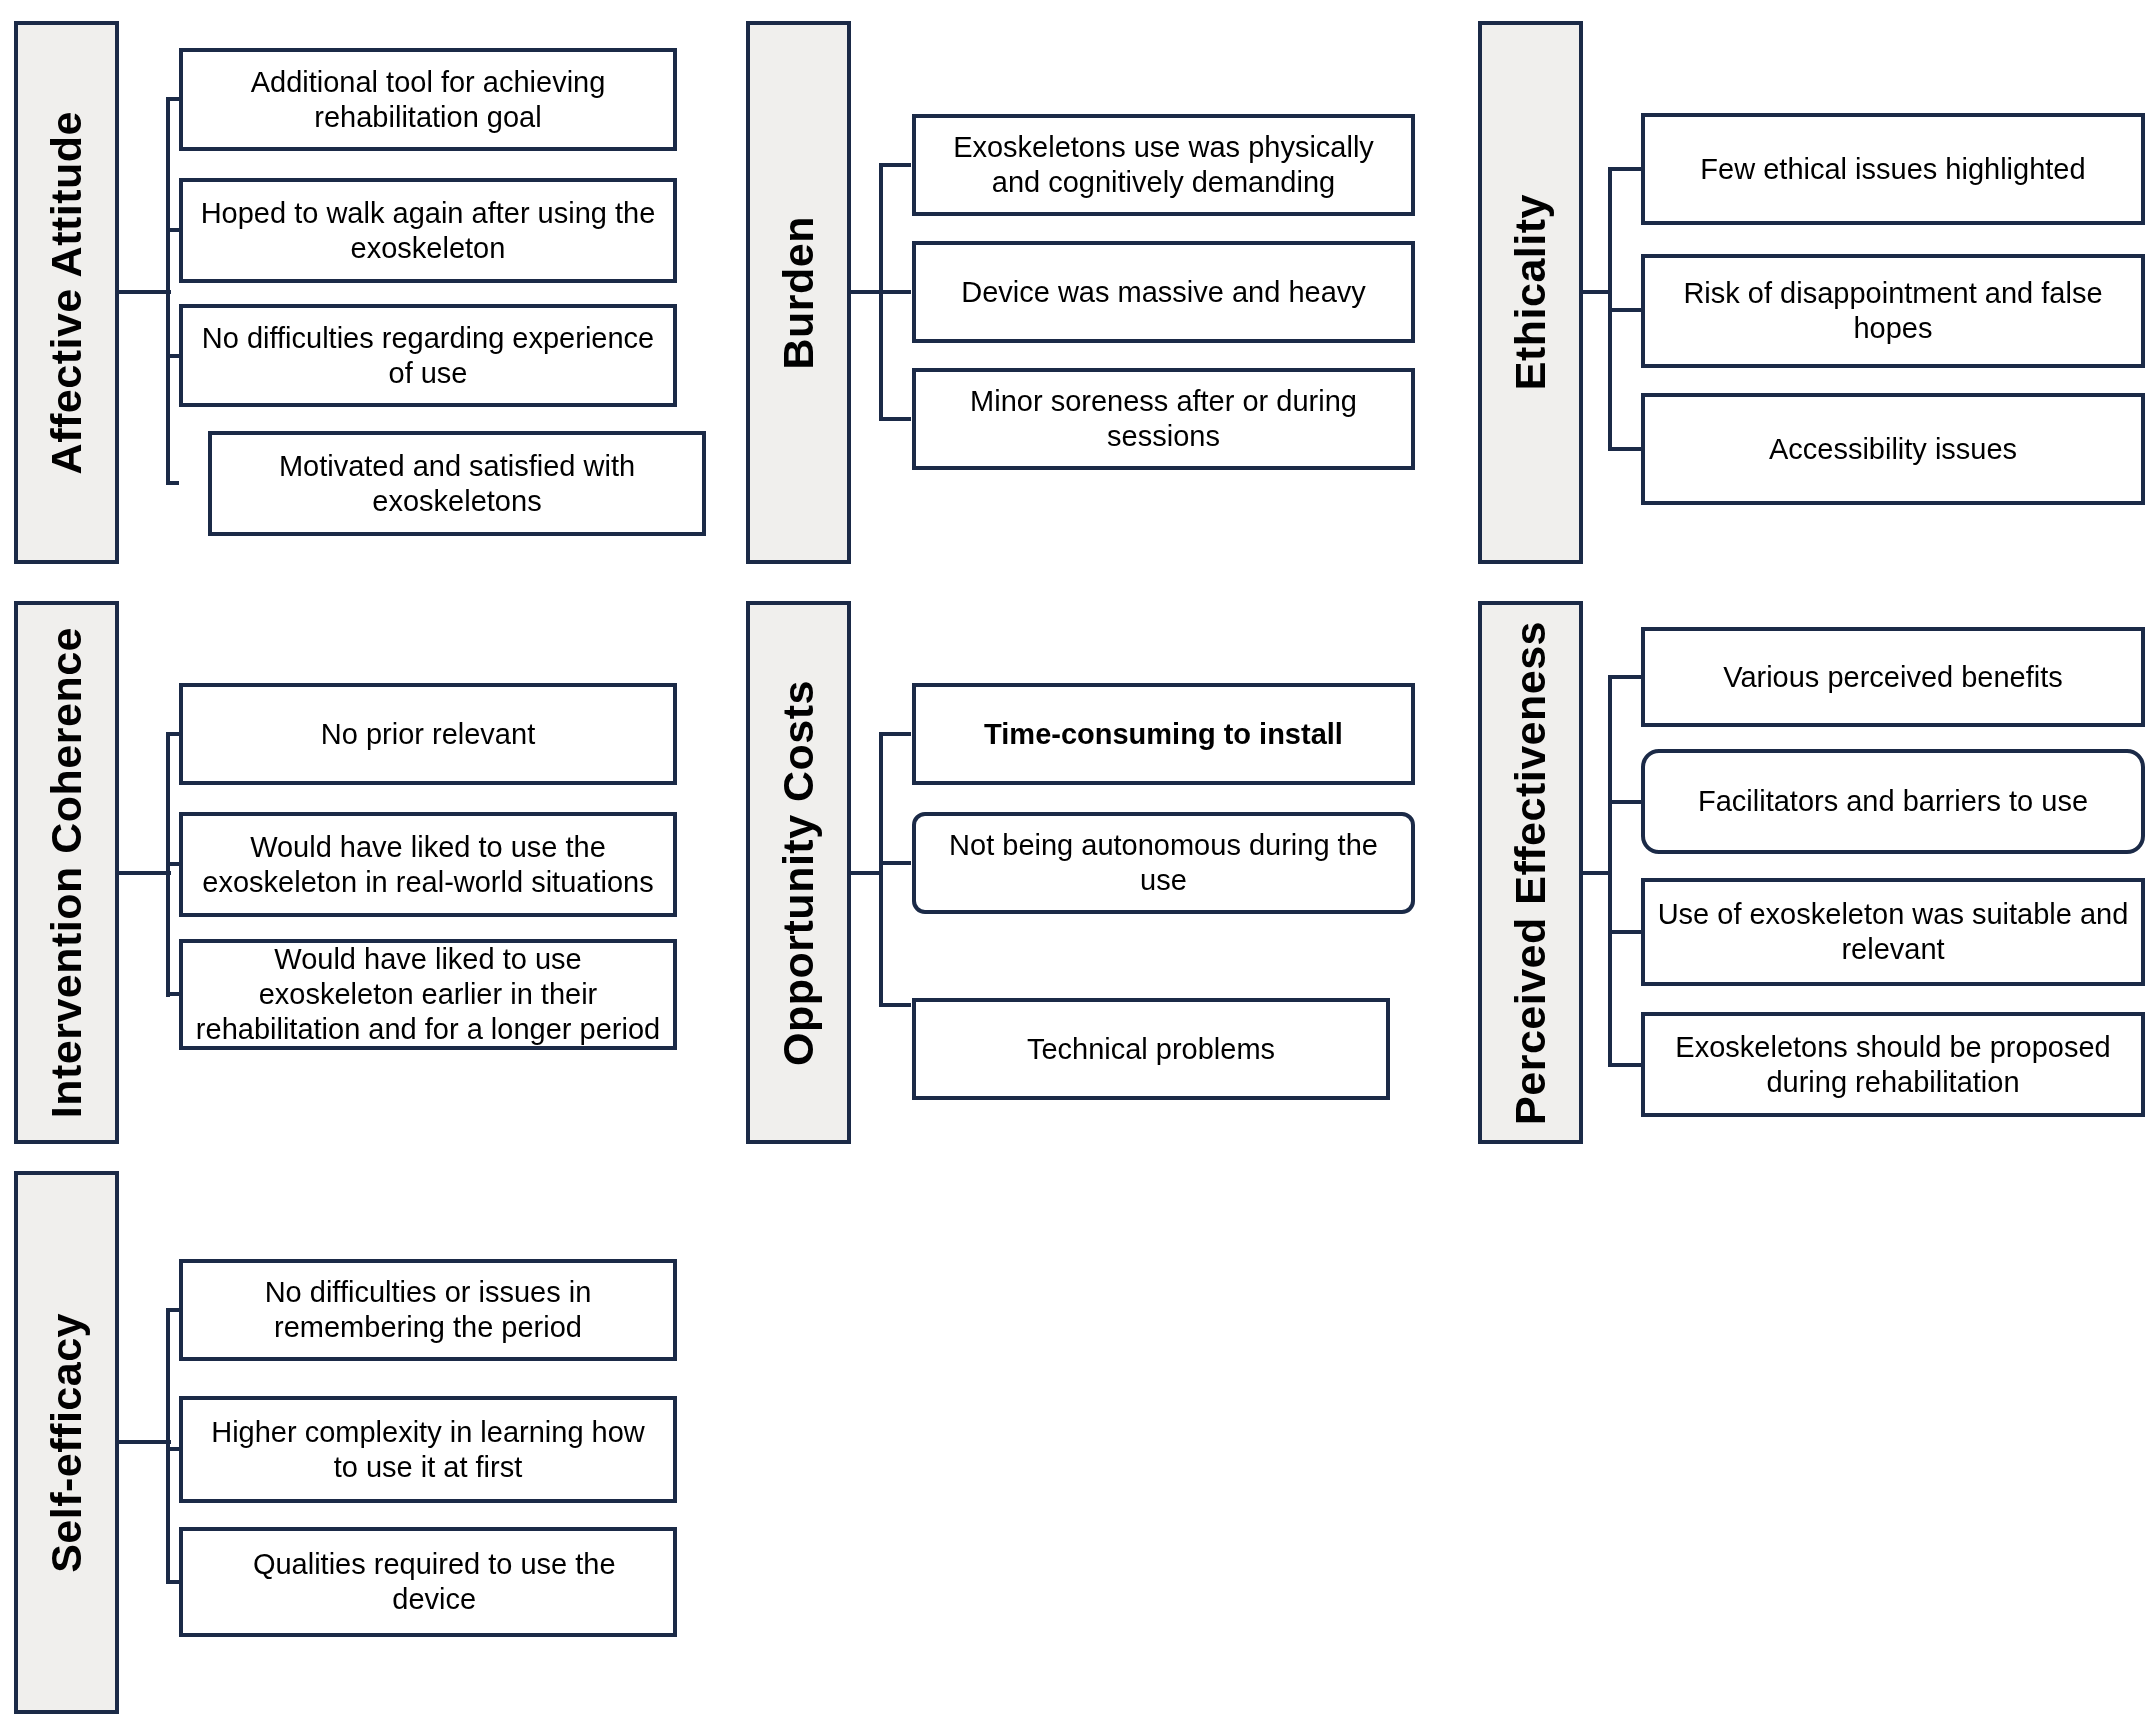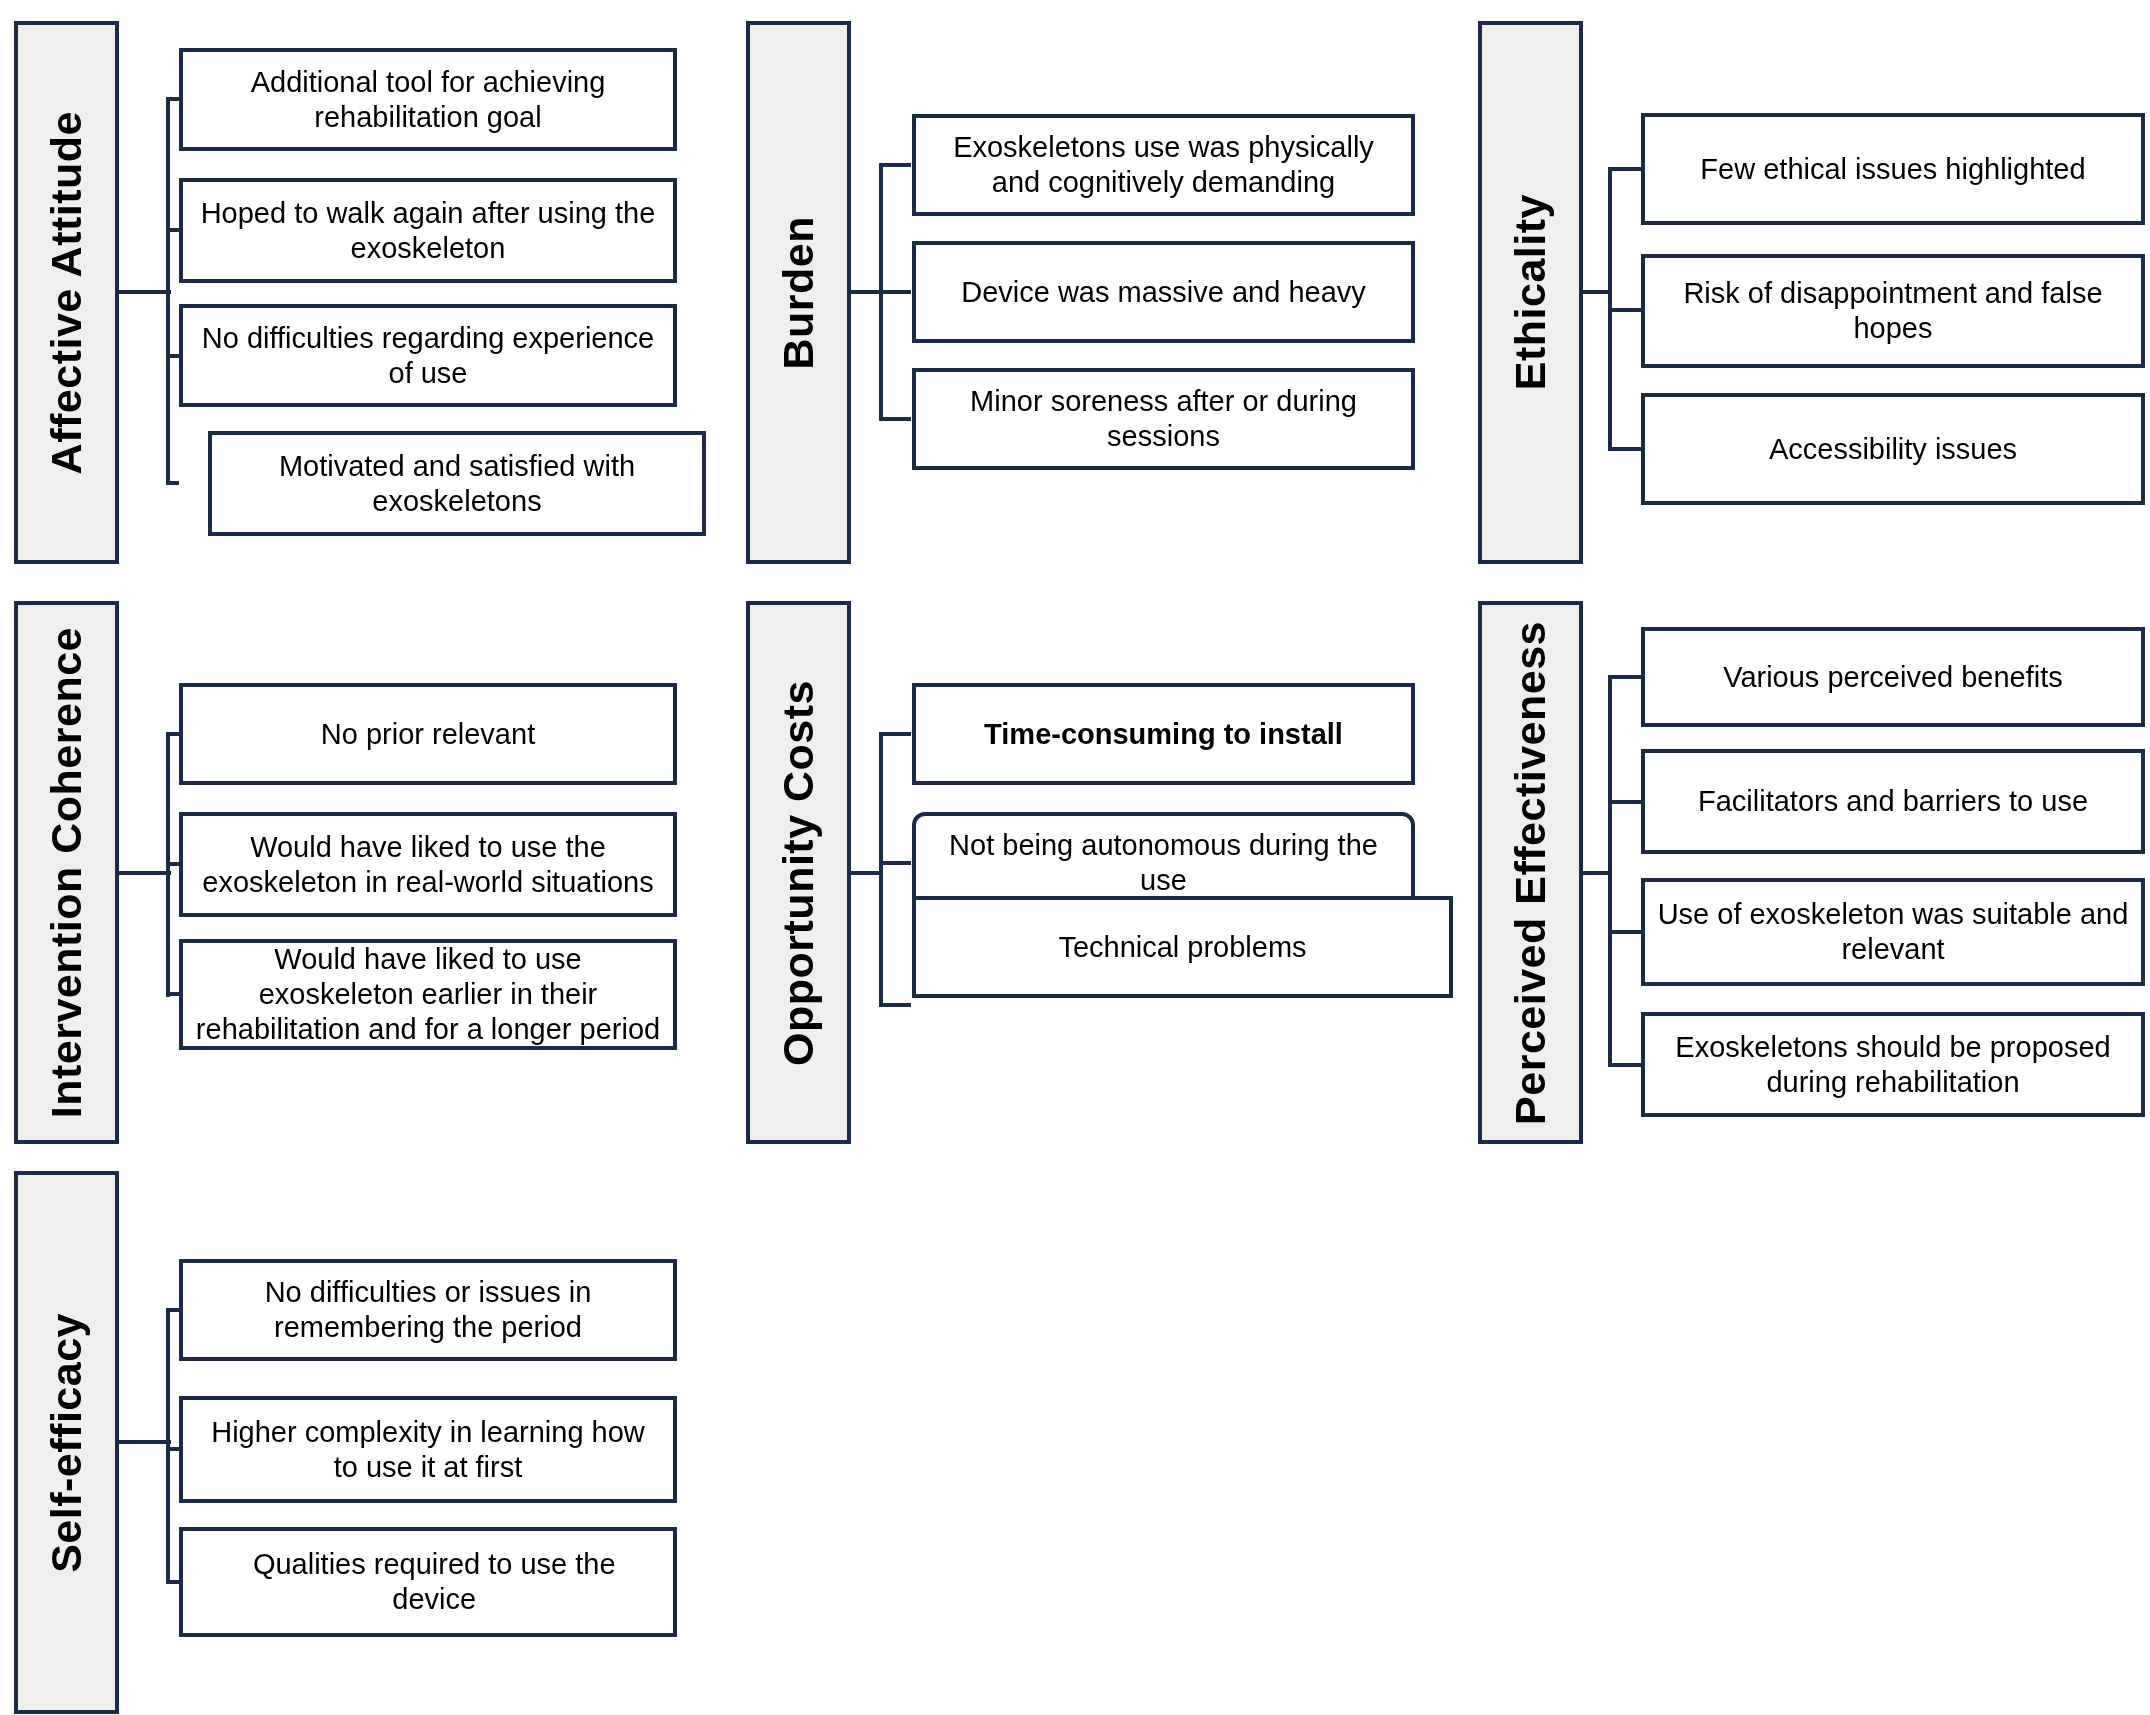--- a/index.html
+++ b/index.html
@@ -110,32 +110,32 @@
       <div class="cat" style="left: 746px; top: 601px; width: 105px; height: 543px;">
         <span class="vtext">Opportunity Costs</span>
       </div>
       <div class="line" style="left: 850px; top: 871px; width: 33px; height: 4px;"></div>
       <div class="line" style="left: 879px; top: 732px; width: 4px; height: 275px;"></div>
       <div class="line" style="left: 879px; top: 732px; width: 32px; height: 4px;"></div>
       <div class="theme" style="left: 912px; top: 683px; width: 503px; height: 102px; font-weight: bold;">Time-consuming to install</div>
       <div class="line" style="left: 879px; top: 861px; width: 32px; height: 4px;"></div>
       <div class="theme" style="left: 912px; top: 812px; width: 503px; height: 102px; border-radius: 13px;">Not being autonomous during the use</div>
       <div class="line" style="left: 879px; top: 1003px; width: 32px; height: 4px;"></div>
-      <div class="theme" style="left: 912px; top: 896px; width: 541px; height: 102px;">Technical problems</div>
+      <div class="theme" style="left: 912px; top: 998px; width: 478px; height: 102px;">Technical problems</div>
     </div>
     <div>
       <div class="cat" style="left: 1478px; top: 601px; width: 105px; height: 543px;">
         <span class="vtext">Perceived Effectiveness</span>
       </div>
       <div class="line" style="left: 1583px; top: 871px; width: 29px; height: 4px;"></div>
       <div class="line" style="left: 1608px; top: 675px; width: 4px; height: 392px;"></div>
       <div class="line" style="left: 1608px; top: 675px; width: 33px; height: 4px;"></div>
       <div class="theme" style="left: 1641px; top: 627px; width: 504px; height: 100px;">Various perceived benefits</div>
       <div class="line" style="left: 1608px; top: 800px; width: 33px; height: 4px;"></div>
-      <div class="theme" style="left: 1641px; top: 749px; width: 504px; height: 105px;">Facilitators and barriers to use</div>
+      <div class="theme" style="left: 1641px; top: 749px; width: 504px; height: 105px; border-radius: 18px;">Facilitators and barriers to use</div>
       <div class="line" style="left: 1608px; top: 930px; width: 33px; height: 4px;"></div>
       <div class="theme" style="left: 1641px; top: 878px; width: 504px; height: 108px;">Use of exoskeleton was suitable and relevant</div>
       <div class="line" style="left: 1608px; top: 1063px; width: 33px; height: 4px;"></div>
       <div class="theme" style="left: 1641px; top: 1012px; width: 504px; height: 105px;">Exoskeletons should be proposed during rehabilitation</div>
     </div>
     <div>
       <div class="cat" style="left: 14px; top: 1171px; width: 105px; height: 543px;">
         <span class="vtext">Self-efficacy</span>
       </div>
       <div class="line" style="left: 119px; top: 1440px; width: 52px; height: 4px;"></div>

